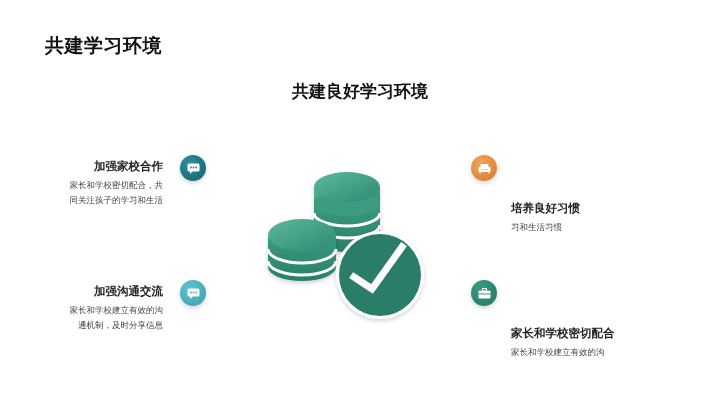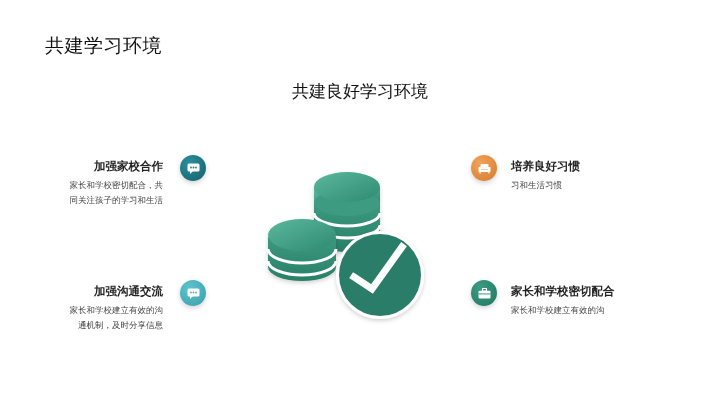--- a/index.html
+++ b/index.html
@@ -1,30 +1,30 @@
 <!DOCTYPE html>
 <html><head>
 <meta charset="utf-8">
 <style>
   html, body { margin:0; padding:0; }
   body {
     width:720px; height:404px; background:#ffffff; position:relative; overflow:hidden;
     font-family: "DejaVu Sans", "Liberation Sans", sans-serif; color:#111;
   }
   .page-title {
-    position:absolute; left:45px; top:33px; font-size:19px; font-weight:normal; letter-spacing:0.5px; color:#111;
+    position:absolute; left:45px; top:33px; font-size:19px; font-weight:bold; letter-spacing:0.5px; color:#111;
   }
   .center-title {
-    position:absolute; left:0; width:720px; top:80px; text-align:center; font-size:17px; font-weight:normal; color:#111;
+    position:absolute; left:0; width:720px; top:80px; text-align:center; font-size:17px; font-weight:bold; color:#111;
   }
   .item { position:absolute; width:200px; }
   .item .heading { font-size:11.5px; font-weight:bold; color:#222; line-height:16px; }
   .item .desc { font-size:8.5px; color:#444; line-height:15px; margin-top:4px; }
   .item.left { text-align:right; }
-  .item.right { text-align:left; }
+  .item.right { text-align:left;margin-top:42px; }
 
   .badge {
     position:absolute; width:26px; height:26px; border-radius:50%;
     display:flex; align-items:center; justify-content:center;
     box-shadow: 0 2px 5px rgba(0,0,0,0.18);
   }
   .hero { position:absolute; left:262px; top:165px; width:170px; height:160px; }
 </style>
 </head>
 <body>

